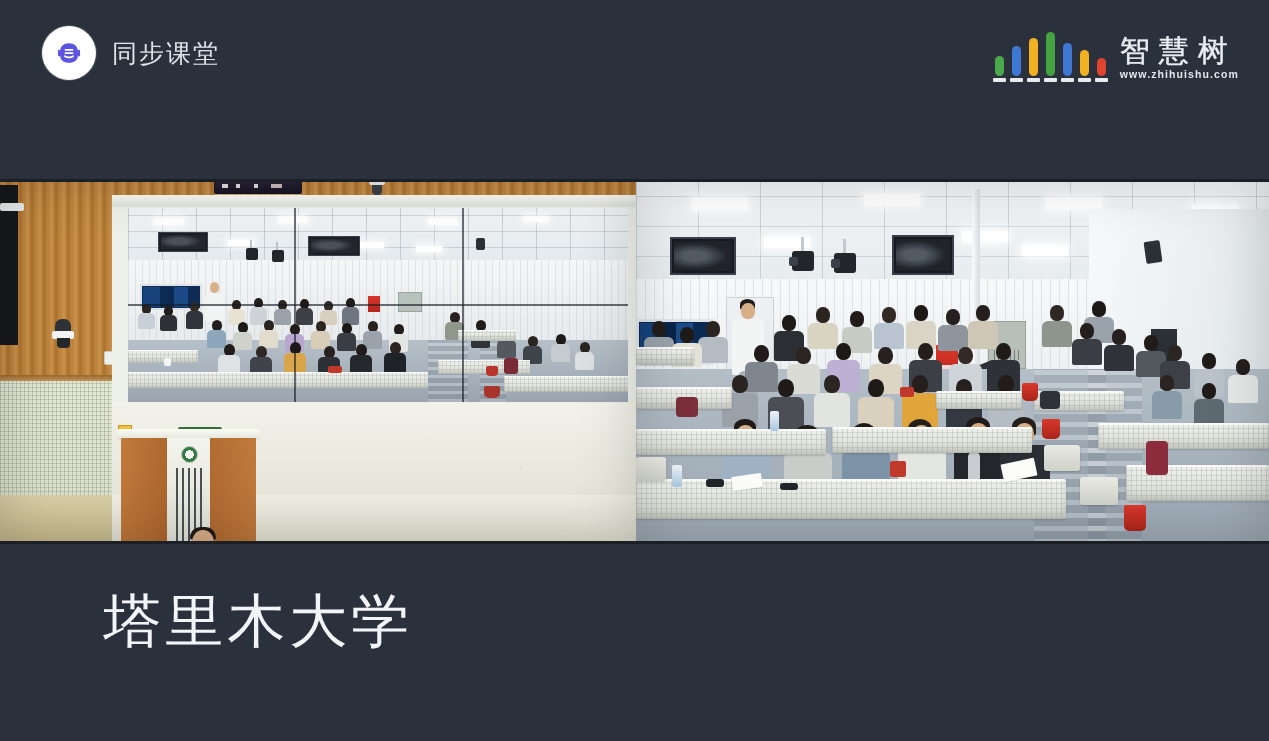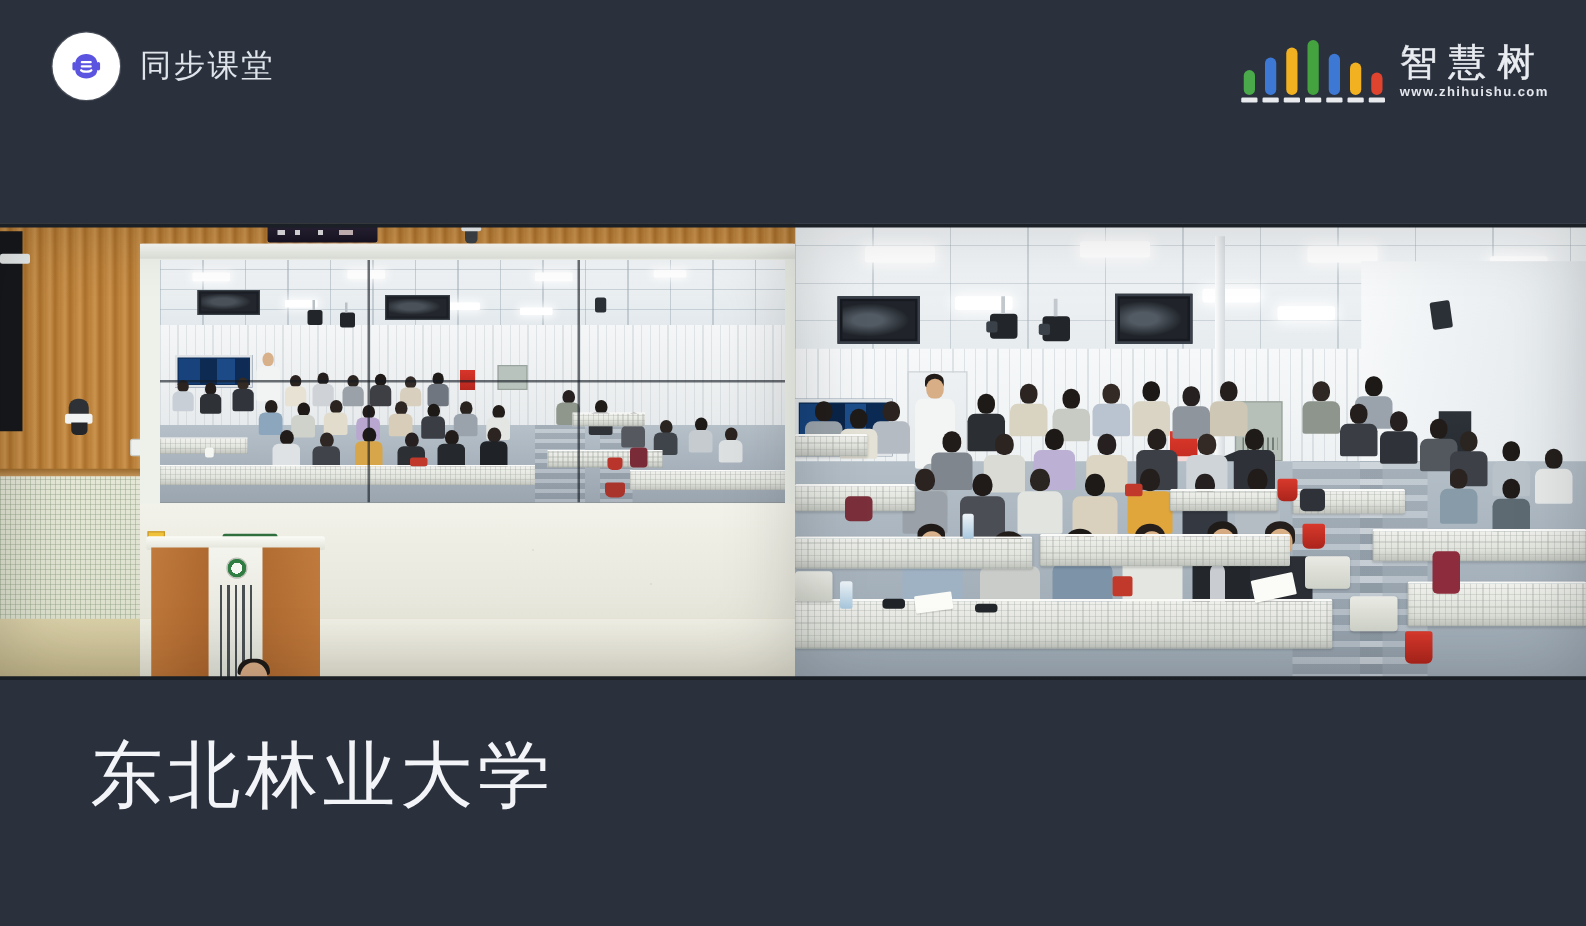--- a/index.html
+++ b/index.html
@@ -812,16 +812,16 @@
         <div class="cr-body" style="left:144px;top:304px;width:18px;height:7px;background:#23262b;border-radius:3px"></div>
 
         <div class="panel-vignette"></div>
         <div class="panel-topband"></div>
         <div class="panel-botband"></div>
       </div>
     </div>
   </div>
 
   <div class="captions">
-    <div class="caption left">东北林业大学</div>
+    <div class="caption left">塔里木大学</div>
   </div>
 
 </div>
 
 </body></html>

